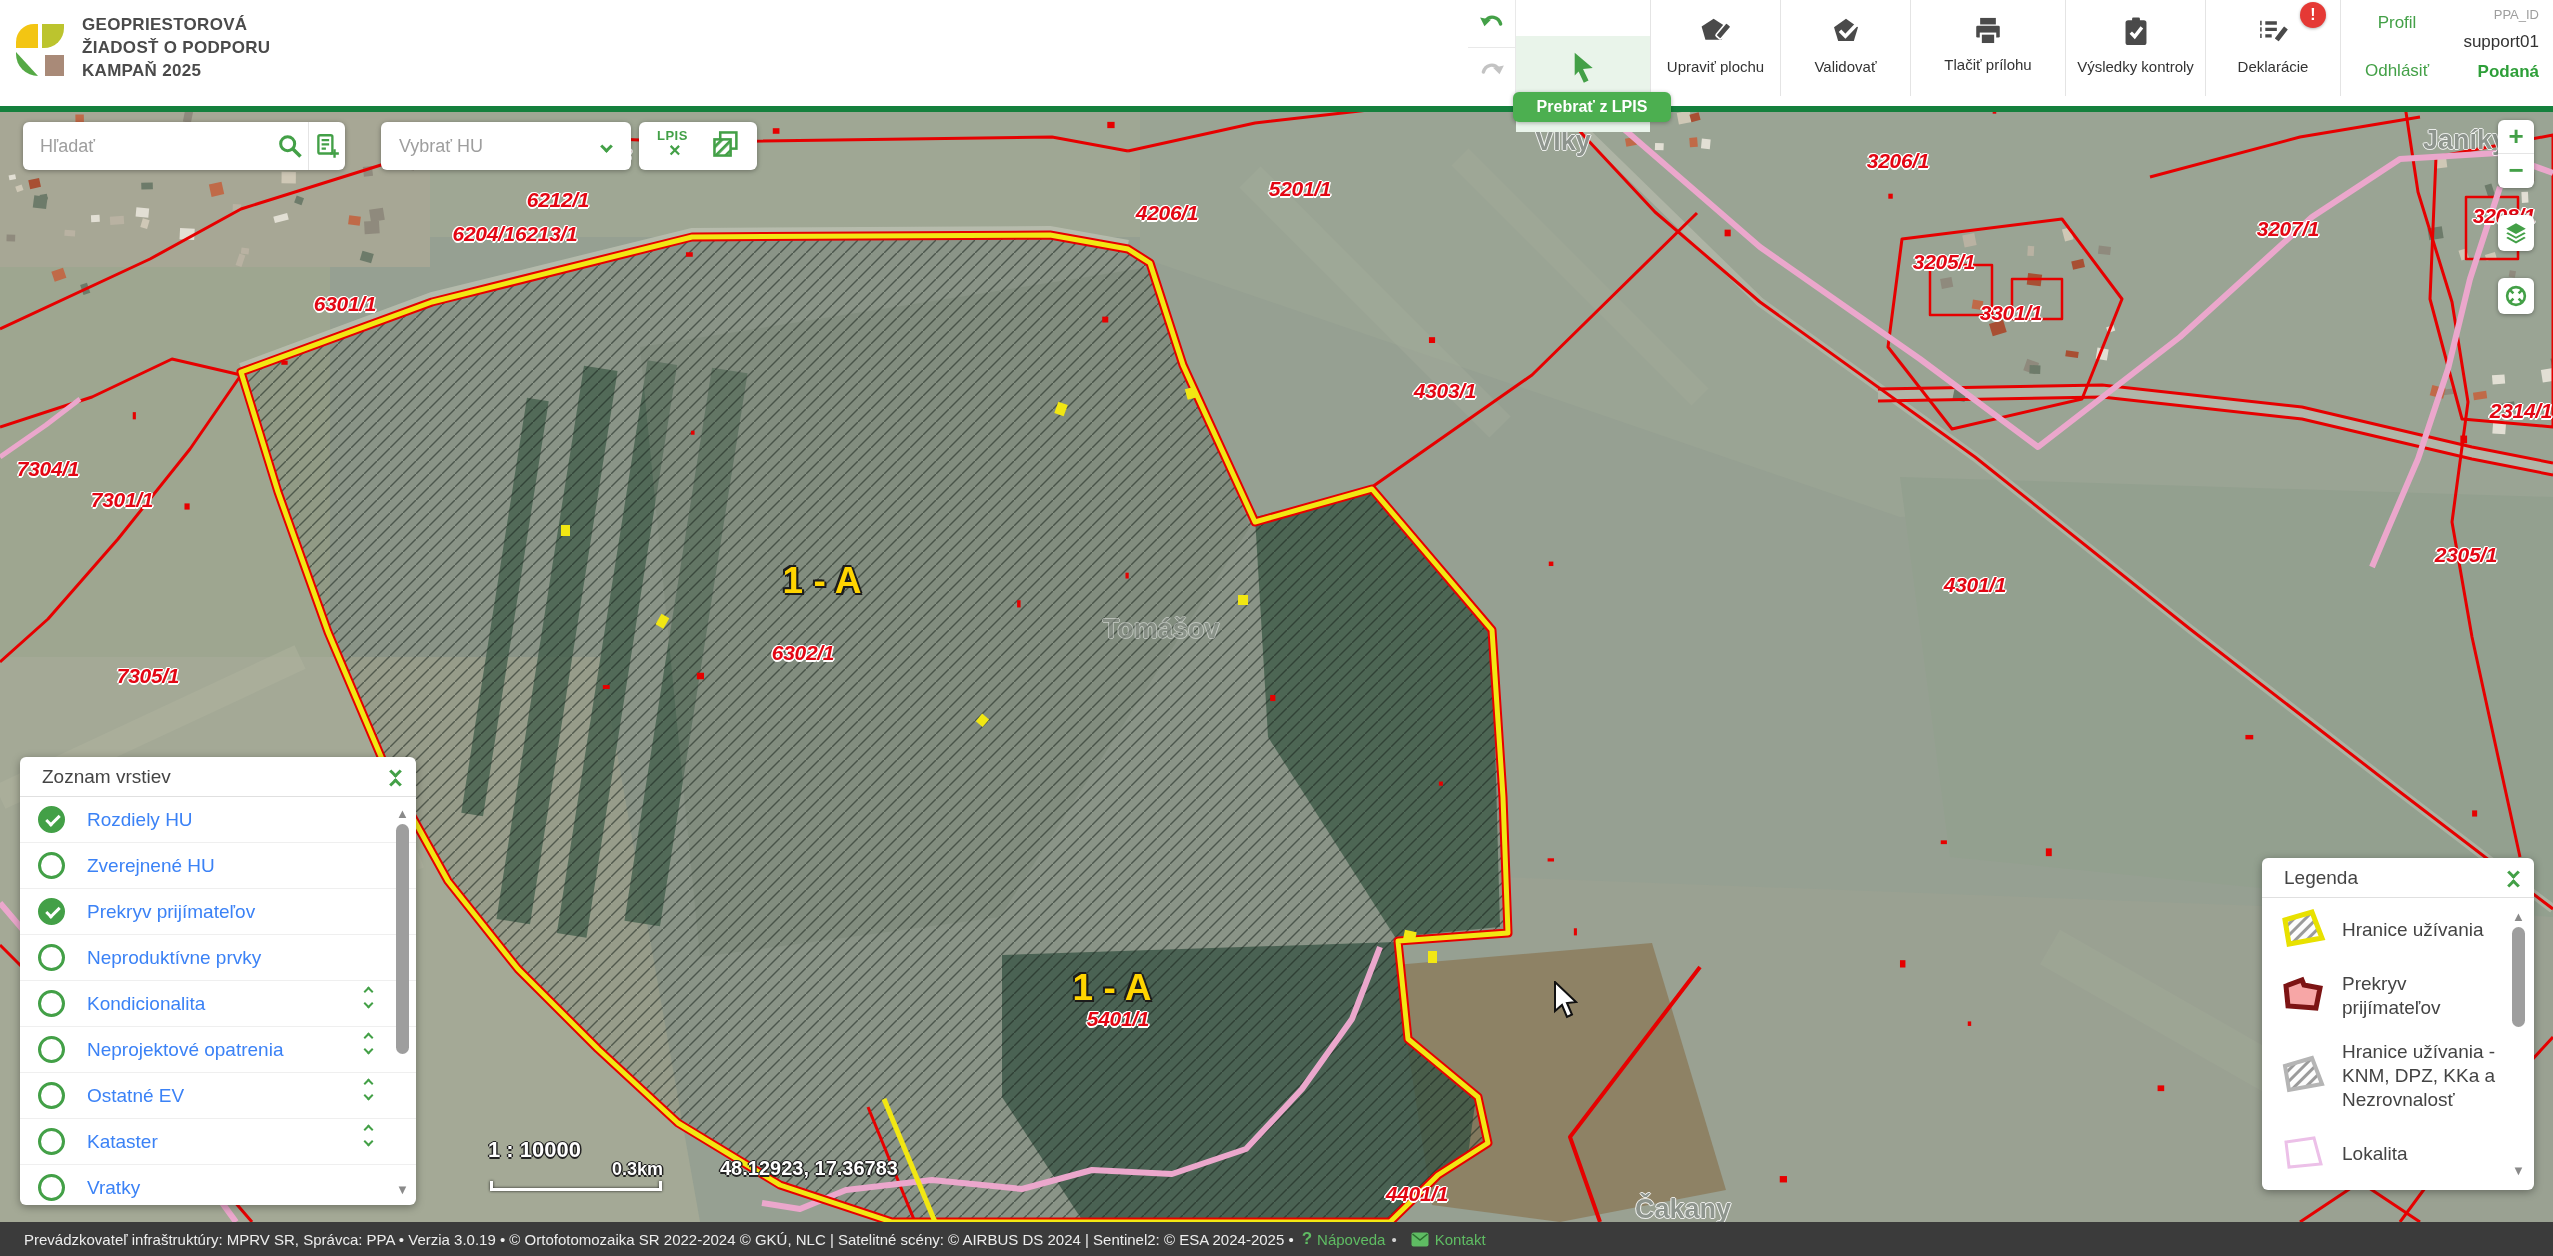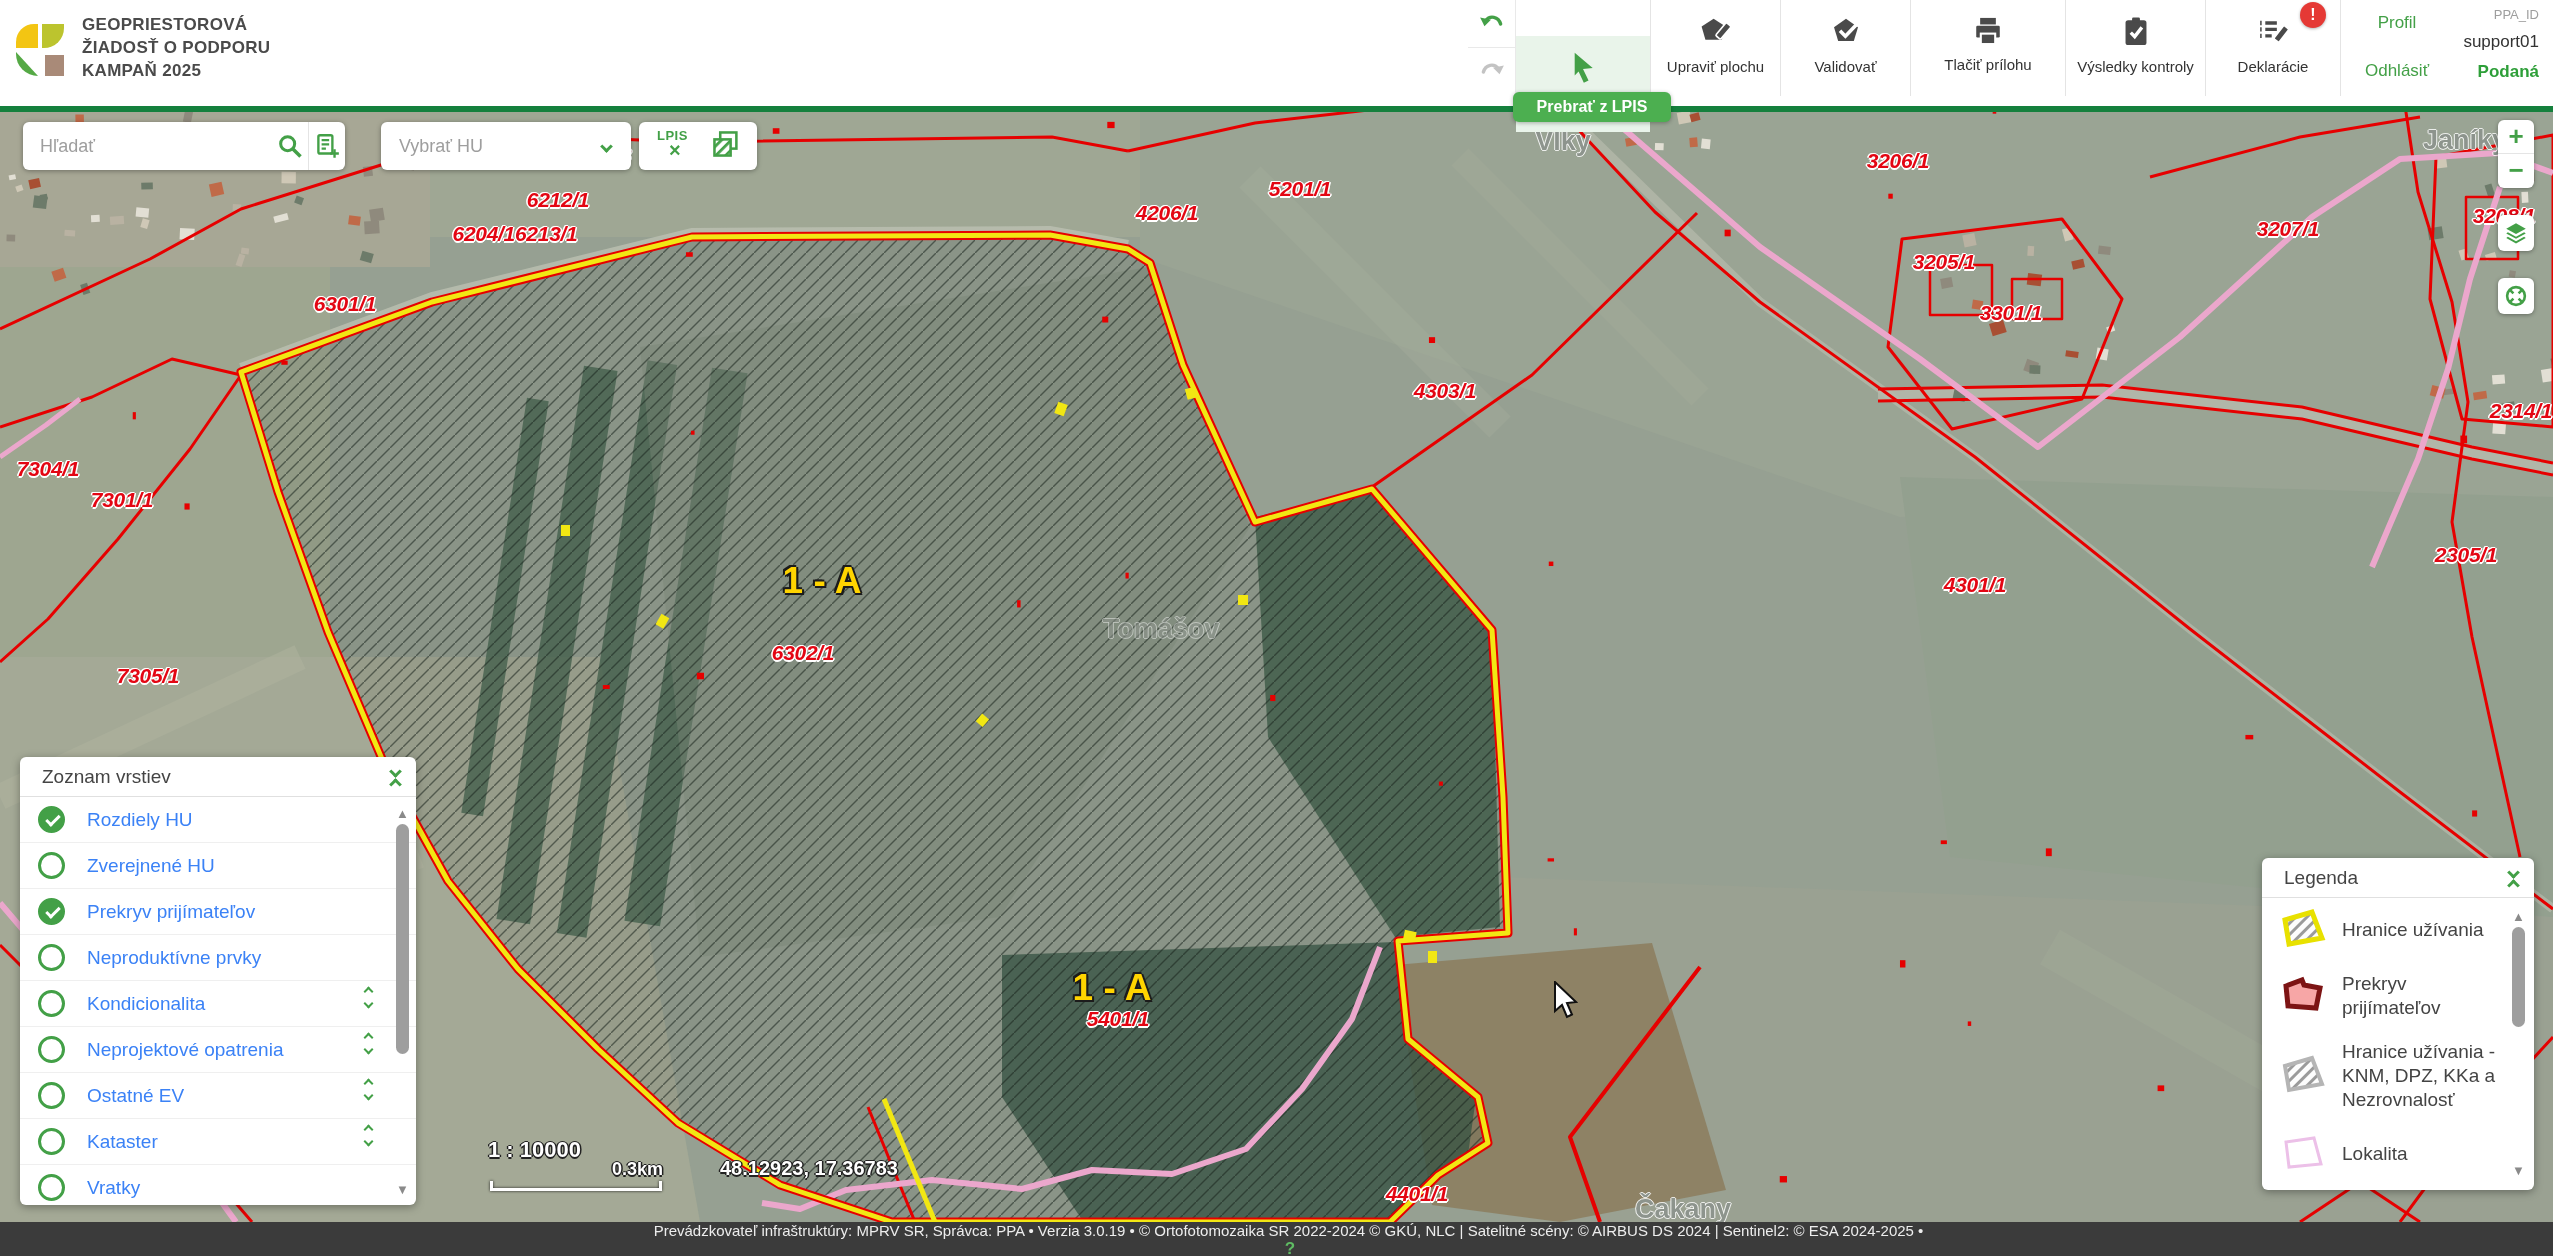--- a/index.html
+++ b/index.html
@@ -104,21 +104,21 @@
   .mapinfo { position:absolute; color:#fff; font-weight:bold; z-index:4;
              text-shadow:-1.5px 0 0 #222,1.5px 0 0 #222,0 -1.5px 0 #222,0 1.5px 0 #222; white-space:nowrap; }
   #scalebar { position:absolute; left:490px; top:1084px; width:172px; height:10px;
               border-left:3px solid #fff; border-right:3px solid #fff; border-bottom:3px solid #fff;
               filter:drop-shadow(0 0 1.5px #222); z-index:4; }
 
   #cursor { position:absolute; left:1553px; top:884px; z-index:50; pointer-events:none; }
 
   
   #footer { position:absolute; left:0; top:1222px; width:2553px; height:34px; background:#3b3b3b;
-            display:flex; align-items:center; padding-left:24px; z-index:20; font-size:15px; color:#ededed;flex-direction:column; }
+            display:flex; align-items:center; padding-left:24px; z-index:20; font-size:15px; color:#ededed; }
   #footer .grn { color:#5fbc63; cursor:pointer; }
   #footer .qmark { color:#5fbc63; font-weight:bold; font-size:17px; margin:0 5px 0 8px; }
   #footer .dot { margin:0 6px; color:#cfcfcf; }
   #envl { margin:0 6px 0 8px; }
 </style>
 </head>
 <body>
 
 <div id="app">
 

